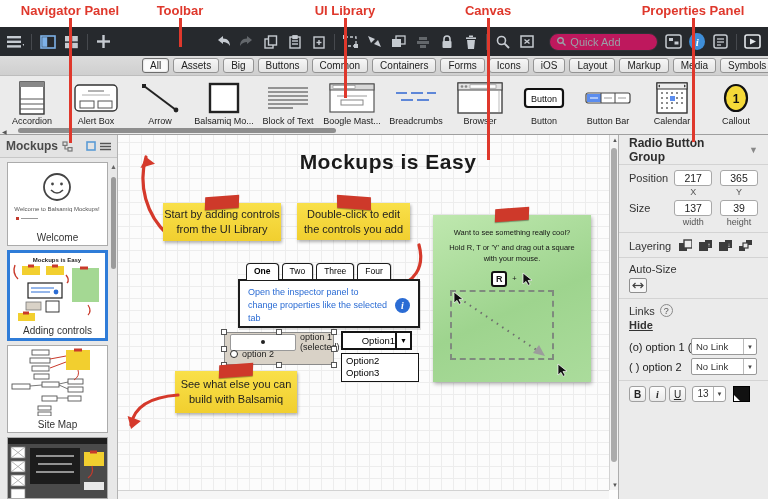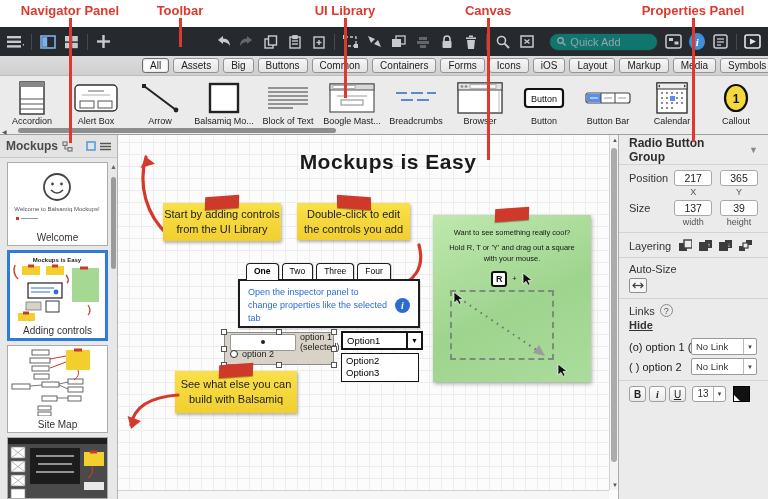--- a/index.html
+++ b/index.html
@@ -13,21 +13,21 @@
   .anno-line { position:absolute; width:3px; background:#df382c; z-index:80; }
 
   
   .toolbar { position:absolute; left:0; top:27px; width:768px; height:29px;
     background:#26292d; display:flex; align-items:center; padding:0 7px; gap:7px; }
   .tb-ic { width:17px; height:17px; display:flex; align-items:center; justify-content:center; flex:none; }
   .tb-ic svg { display:block; }
   .dim { opacity:.38; }
   .tb-sep { width:1px; height:16px; background:#46494e; flex:none; }
   .quickadd { display:flex; align-items:center; gap:4px; width:112px; height:18px;
-    background:#0f766e; border:1px solid #2e3136; border-radius:9px; padding:0 7px; }
+    background:#be185d; border:1px solid #2e3136; border-radius:9px; padding:0 7px; }
   .quickadd input { background:transparent; border:none; outline:none; width:80px;
     font-size:11px; color:#cfd4d9; font-family:"Liberation Sans",sans-serif; }
   .quickadd input::placeholder { color:#9aa1a8; }
   .info-btn { width:17px; height:17px; border-radius:50%; background:#3e8ed8; color:#fff;
     font-size:11px; font-weight:bold; font-family:"Liberation Serif",serif; font-style:italic;
     display:flex; align-items:center; justify-content:center; }
 
   
   .libtabs { position:absolute; left:0; top:56px; width:768px; height:20px;
     background:linear-gradient(#dcdcdc,#cfcfcf); border-bottom:1px solid #bdbdbd;
@@ -103,22 +103,22 @@
   .tabctl .panel .info { position:absolute; right:8px; top:17px; width:15px; height:15px; border-radius:50%;
     background:#2b6cd4; color:#fff; font-family:"Liberation Serif",serif; font-style:italic; font-weight:bold;
     font-size:10px; display:flex; align-items:center; justify-content:center; }
   .radiogrp { position:absolute; left:106px; top:197px; width:110px; height:33px;
     background:#d9d2c7; border:1px solid #8a8a8a; font-size:9px; color:#1c1c1c; padding:3px 5px; }
   .radiogrp .row { display:flex; align-items:center; gap:4px; height:12px; }
   .rdot { width:8px; height:8px; border:1.5px solid #2a2a2a; border-radius:50%; background:#fff;
     display:flex; align-items:center; justify-content:center; flex:none; }
   .rdot.sel::after { content:""; width:4px; height:4px; background:#222; border-radius:50%; }
   .handle { position:absolute; width:6px; height:6px; background:#fff; border:1px solid #555; }
-  .combo { position:absolute; left:223px; top:196px; width:82px; height:19px; background:#fff;
-    border:2px solid #141414; display:flex; align-items:center; font-size:9.5px; }
+  .combo { position:absolute; left:223px; top:196px; width:71px; height:19px; background:#fff;
+    border:2px solid #141414; display:flex; align-items:center; font-size:9.5px;text-align:right; }
   .combo .val { flex:1; padding-left:4px; }
   .combo .arr { width:15px; align-self:stretch; border-left:2px solid #141414;
     display:flex; align-items:center; justify-content:center; font-size:7px; }
   .combolist { position:absolute; left:223px; top:218px; width:78px; background:#fff;
     border:1.5px solid #141414; font-size:9.5px; padding:1px 4px; line-height:1.3; }
   .cursor-svg { position:absolute; }
   .cv-vscroll { position:absolute; right:0; top:0; width:9px; height:355px;
     background:#f3f3f3; border-left:1px solid #d2d2d2; }
   .cv-vscroll .vthumb { position:absolute; left:1px; top:13px; width:6px; height:314px;
     background:#ababab; border-radius:3px; }

